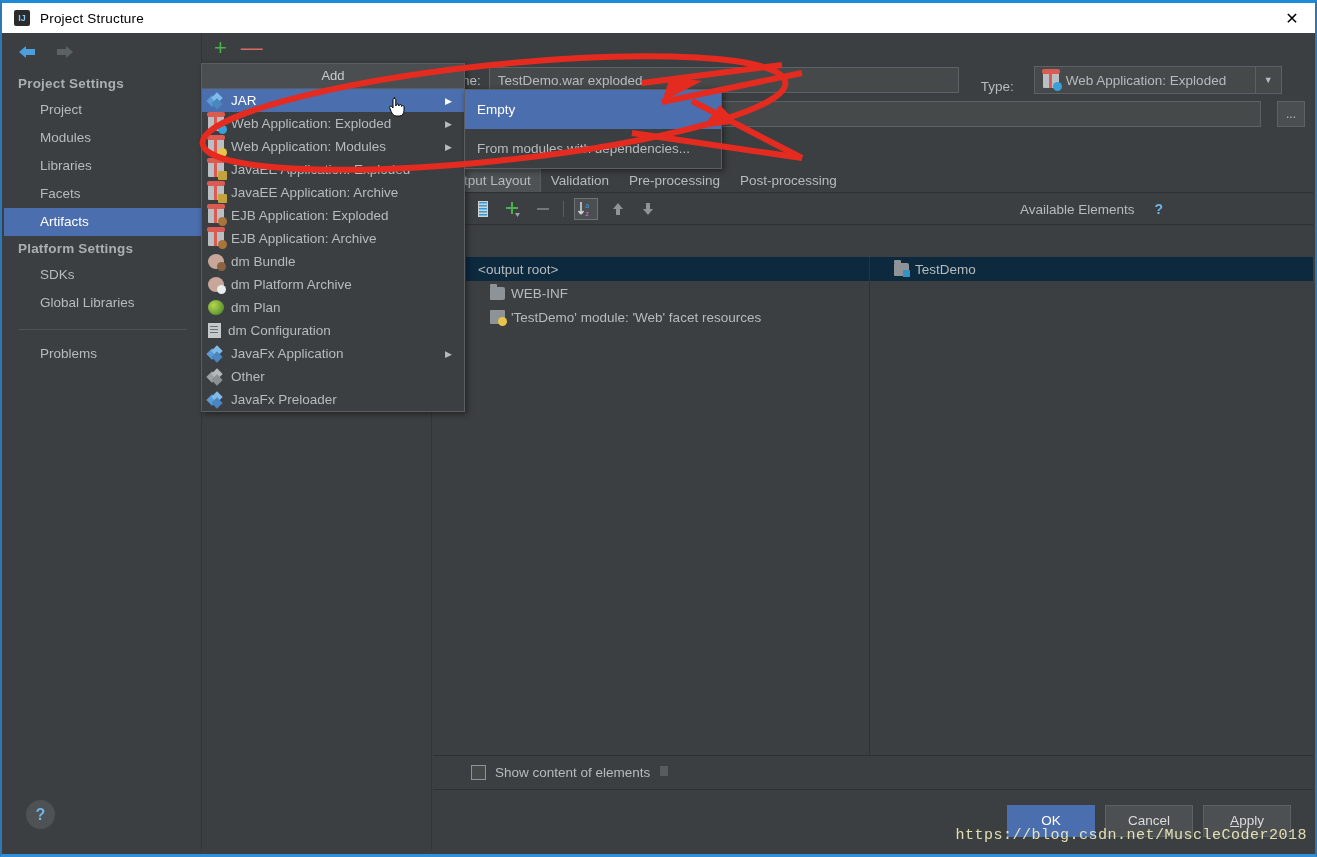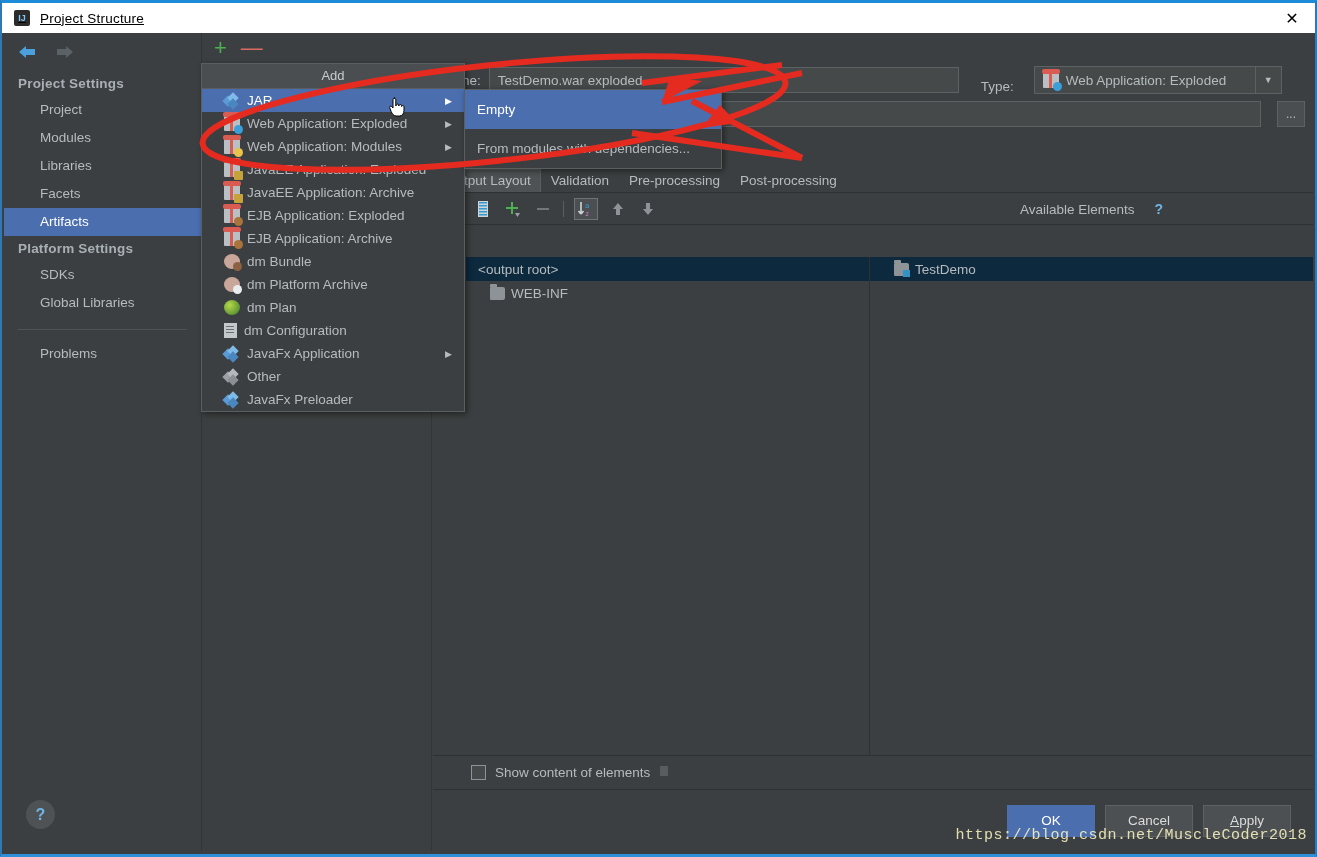--- a/index.html
+++ b/index.html
@@ -16,21 +16,21 @@
     border-top: 3px solid #1e8bd8;
     border-left: 2px solid #2f78b5;
     border-right: 2px solid #2f78b5;
     border-bottom: 3px solid #2f8fd8;
   }
 
   
   .titlebar {
     position: absolute; top: 0; left: 0; right: 0; height: 30px;
     background: #ffffff;
-    display: flex; align-items: center; text-decoration: underline;
+    display: flex; align-items: center;
   }
   .titlebar .app-icon {
     width: 16px; height: 16px; margin-left: 12px; margin-right: 10px;
     background: #2b2b2b; border-radius: 2px;
     display: flex; align-items: center; justify-content: center;
     color: #7fc7ff; font-size: 9px; font-weight: bold;
     font-family: "Liberation Sans", sans-serif;
   }
   .titlebar .title-text {
     color: #000; font-size: 13.5px; letter-spacing: .2px;
@@ -202,21 +202,21 @@
     background: #3c3f41; border: 1px solid #5a5e60; z-index: 40;
     box-shadow: 2px 2px 6px rgba(0,0,0,.45);
   }
   .menu-title {
     background: #4a4e50; color: #c7ccce; font-size: 13px;
     text-align: center; padding: 4px 0 5px 0;
     border-bottom: 1px solid #5a5e60;
   }
   .mi {
     display: flex; align-items: center; height: 23px;
-    color: #b6bbbe; font-size: 13.5px; padding-left: 22px; cursor: pointer; position: relative;
+    color: #b6bbbe; font-size: 13.5px; padding-left: 6px; cursor: pointer; position: relative;
   }
   .mi.sel { background: #4b6eaf; color: #fff; }
   .mi .mlabel { margin-left: 7px; white-space: nowrap; }
   .mi .sub { position: absolute; right: 12px; font-size: 9px; color: #b6bbbe; }
   .mi.sel .sub { color: #fff; }
 
   
   .i-jar { width:16px;height:14px;position:relative; }
   .i-jar i {position:absolute;width:8px;height:8px;background:#5b9bd5;transform:rotate(45deg);}
   .i-jar i:nth-child(1){left:0;top:3px;}
@@ -398,20 +398,24 @@
         <div class="panes">
           <div class="tree-left">
             <div class="tnode sel">
               <span style="width:0"></span>
               <span>&lt;output root&gt;</span>
             </div>
             <div class="tnode indent">
               <span class="ficon"></span>
               <span>WEB-INF</span>
             </div>
+            <div class="tnode indent">
+              <span class="webicon"></span>
+              <span>'TestDemo' module: 'Web' facet resources</span>
+            </div>
           </div>
           <div class="tree-right">
             <div class="tnode sel indent">
               <span class="ficon mod"></span>
               <span>TestDemo</span>
             </div>
           </div>
         </div>
       </div>
 

